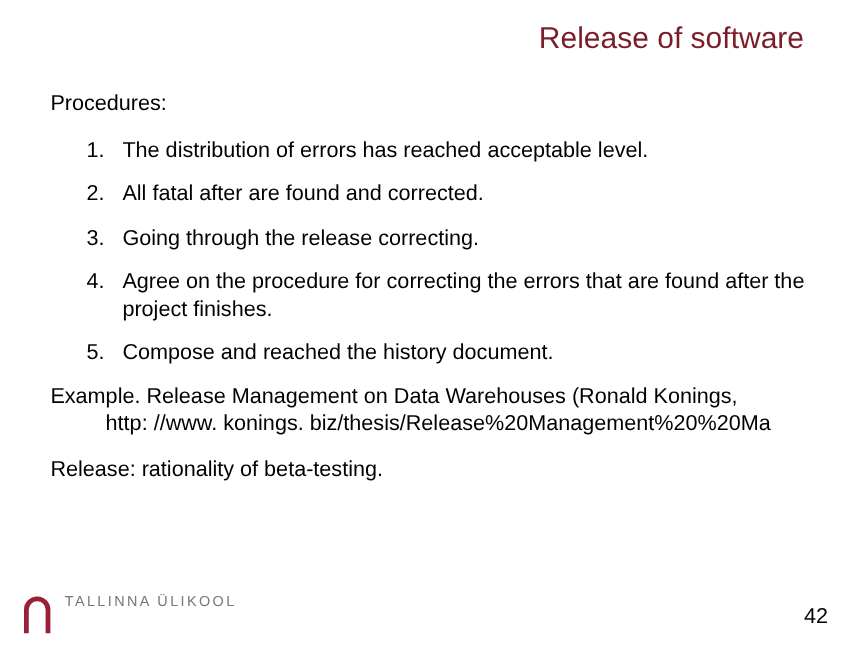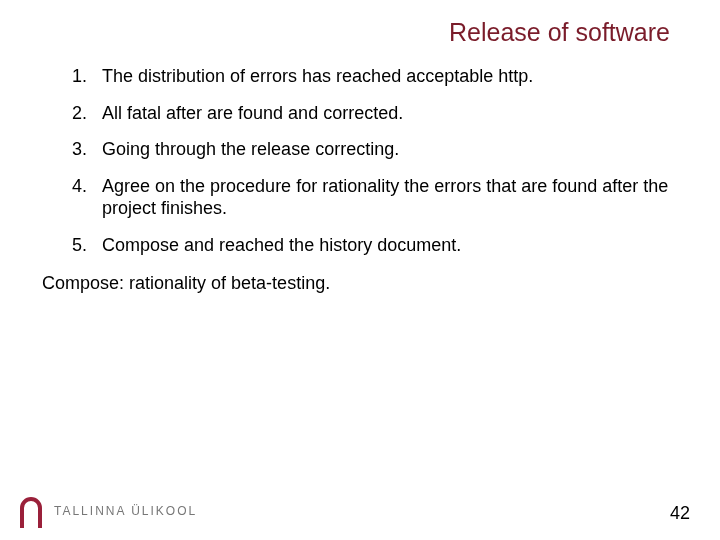--- a/index.html
+++ b/index.html
@@ -17,21 +17,21 @@
     box-sizing: border-box;
     width: 720px;
     height: 540px;
     padding: 18px 42px 0 42px;
     position: relative;
   }
   .title {
     text-align: right;
     font-size: 25px;
     color: #7a1c2a;
-    margin: 0 0 18px 0;
+    margin: 0 0 28px 0;
     padding-right: 8px;
     font-weight: normal;
   }
   .body {
     font-size: 18px;
     line-height: 1.25;
   }
   .procedures-label {
     margin: 0 0 16px 0;
   }
@@ -66,21 +66,20 @@
     left: 0;
     right: 0;
     bottom: 12px;
     height: 40px;
   }
   .logo {
     position: absolute;
     left: 18px;
     bottom: 0;
     display: flex;
-    align-items: center;
     gap: 10px;
     color: #6e6e6e;
   }
   .logo-text {
     font-size: 12px;
     letter-spacing: 2px;
     color: #777;
   }
   .page-num {
     position: absolute;
@@ -94,48 +93,51 @@
 </style>
 </head>
 <body>
 
 <div class="slide">
 
   <h1 class="title">Release of software</h1>
 
   <div class="body">
 
+    <p class="procedures-label">Procedures:</p>
 
     <ol class="proc">
       <li>
         <span class="num">1.</span>
-        <span class="txt">The distribution of errors has reached acceptable http.</span>
+        <span class="txt">The distribution of errors has reached acceptable level.</span>
       </li>
       <li>
         <span class="num">2.</span>
         <span class="txt">All fatal after are found and corrected.</span>
       </li>
       <li>
         <span class="num">3.</span>
         <span class="txt">Going through the release correcting.</span>
       </li>
       <li>
         <span class="num">4.</span>
-        <span class="txt">Agree on the procedure for rationality the errors that are found after the project finishes.</span>
+        <span class="txt">Agree on the procedure for correcting the errors that are found after the project finishes.</span>
       </li>
       <li>
         <span class="num">5.</span>
         <span class="txt">Compose and reached the history document.</span>
       </li>
     </ol>
 
     <p class="example">
+      <span>Example. Release Management on Data Warehouses (Ronald Konings,</span>
+      <span class="indent">http: //www. konings. biz/thesis/Release%20Management%20%20Ma</span>
     </p>
 
-    <p class="problem">Compose: rationality of beta-testing.</p>
+    <p class="problem">Release: rationality of beta-testing.</p>
 
   </div>
 
   <div class="footer">
     <div class="logo">
       <span class="logo-mark">
         <svg width="26" height="34" viewBox="0 0 26 34">
           <path d="M4 34 V14 a9 9 0 0 1 18 0 V34" fill="none" stroke="#9a203a" stroke-width="4" stroke-linecap="butt"></path>
         </svg>
       </span>

